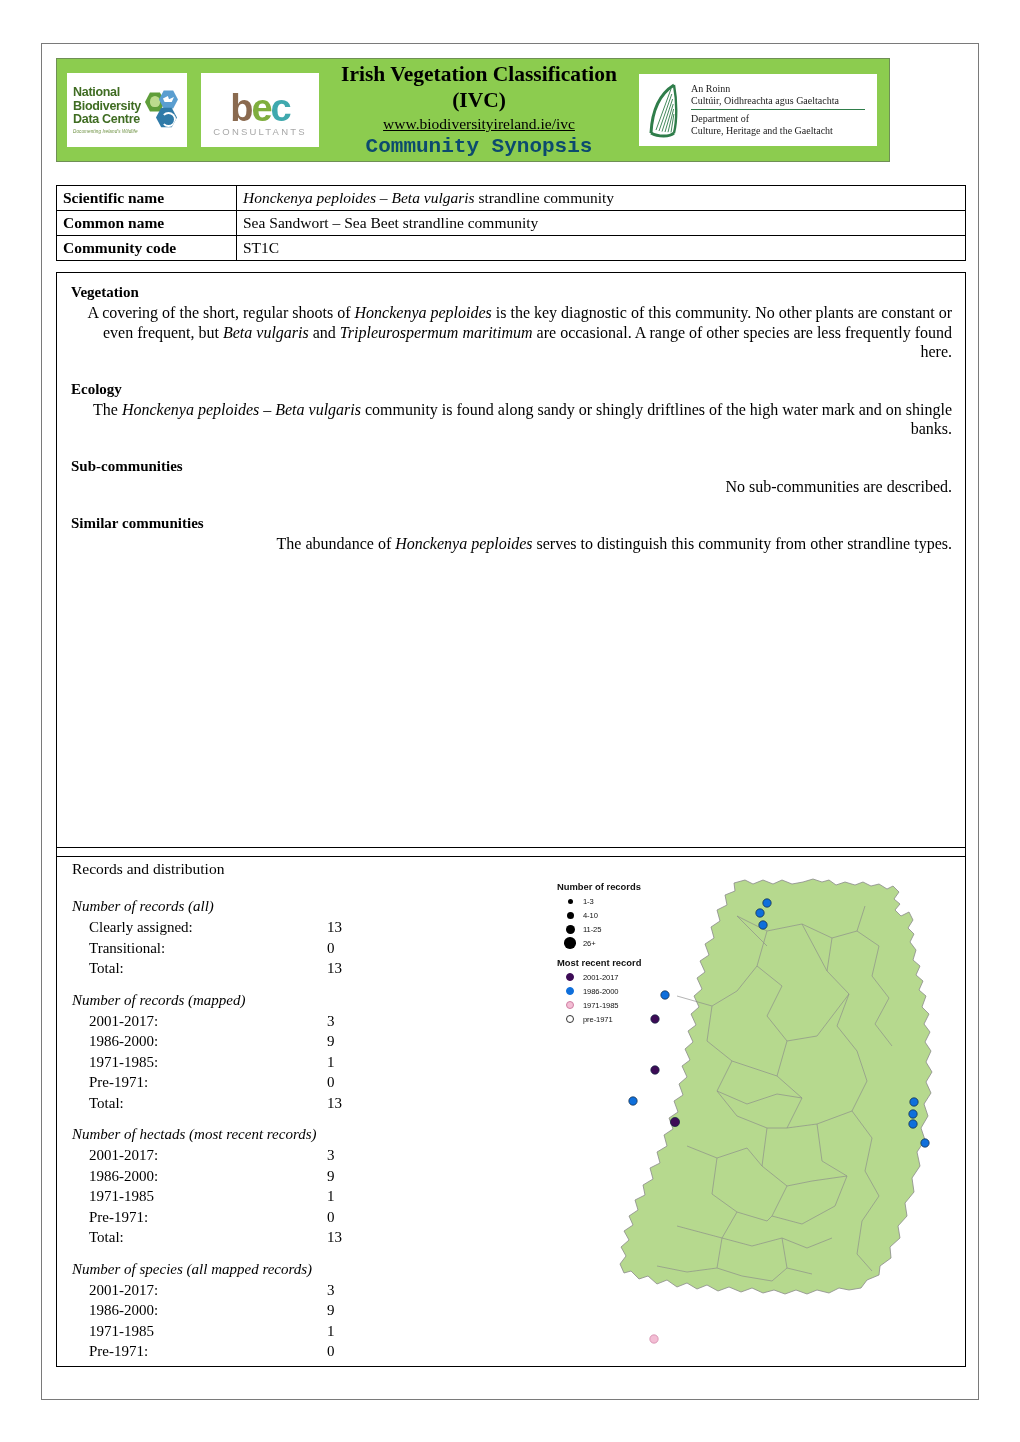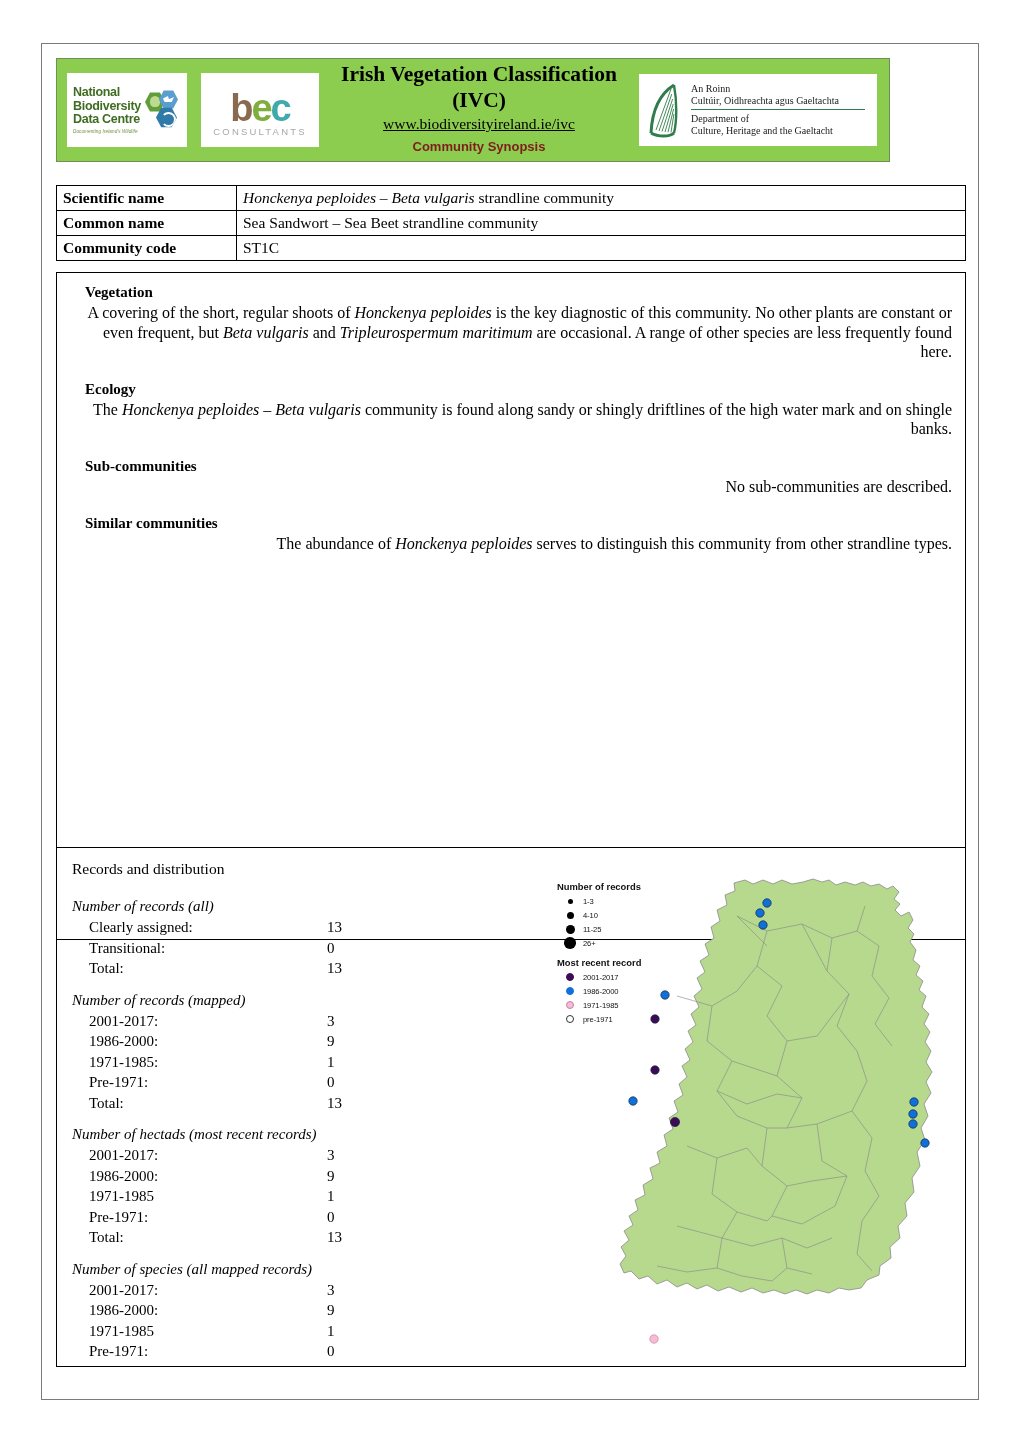--- a/index.html
+++ b/index.html
@@ -134,25 +134,25 @@
     color: #000;
   }
   .h-url {
     font-family: "Liberation Serif", serif;
     font-size: 15.5px;
     line-height: 22px;
     color: #000000;
     text-decoration: underline;
   }
   .h-sub {
-    font-family: Liberation Sans, sans-serif;
+    font-family: Liberation Mono, monospace;
     font-weight: bold;
-    font-size: 13px;
+    font-size: 21px;
     line-height: 24px;
-    color: #7f1d1d;
+    color: #0c4a6e;
   }
 
   .logo-gov {
     margin-right: 12px;
     width: 238px; height: 72px;
     padding: 5px 6px 5px 4px;
     justify-content: flex-start;
   }
   .harp {
     width: 42px; height: 60px;
@@ -190,23 +190,23 @@
   .name-table td.k {
     width: 180px;
     font-weight: bold;
   }
   .it { font-style: italic; }
 
   
   .desc-box {
     position: absolute;
     left: 14px; top: 228px;
-    width: 910px; height: 668px;
+    width: 910px; height: 585px;
     border: 1px solid #000000;
-    padding: 10px 13px 10px 28px;
+    padding: 10px 13px 10px 14px;
   }
   .sec-head {
     font-weight: bold;
     font-size: 15px;
     line-height: 19px;
     margin: 0 0 1px 0;
   }
   .sec-body {
     font-size: 16px;
     line-height: 19.5px;

